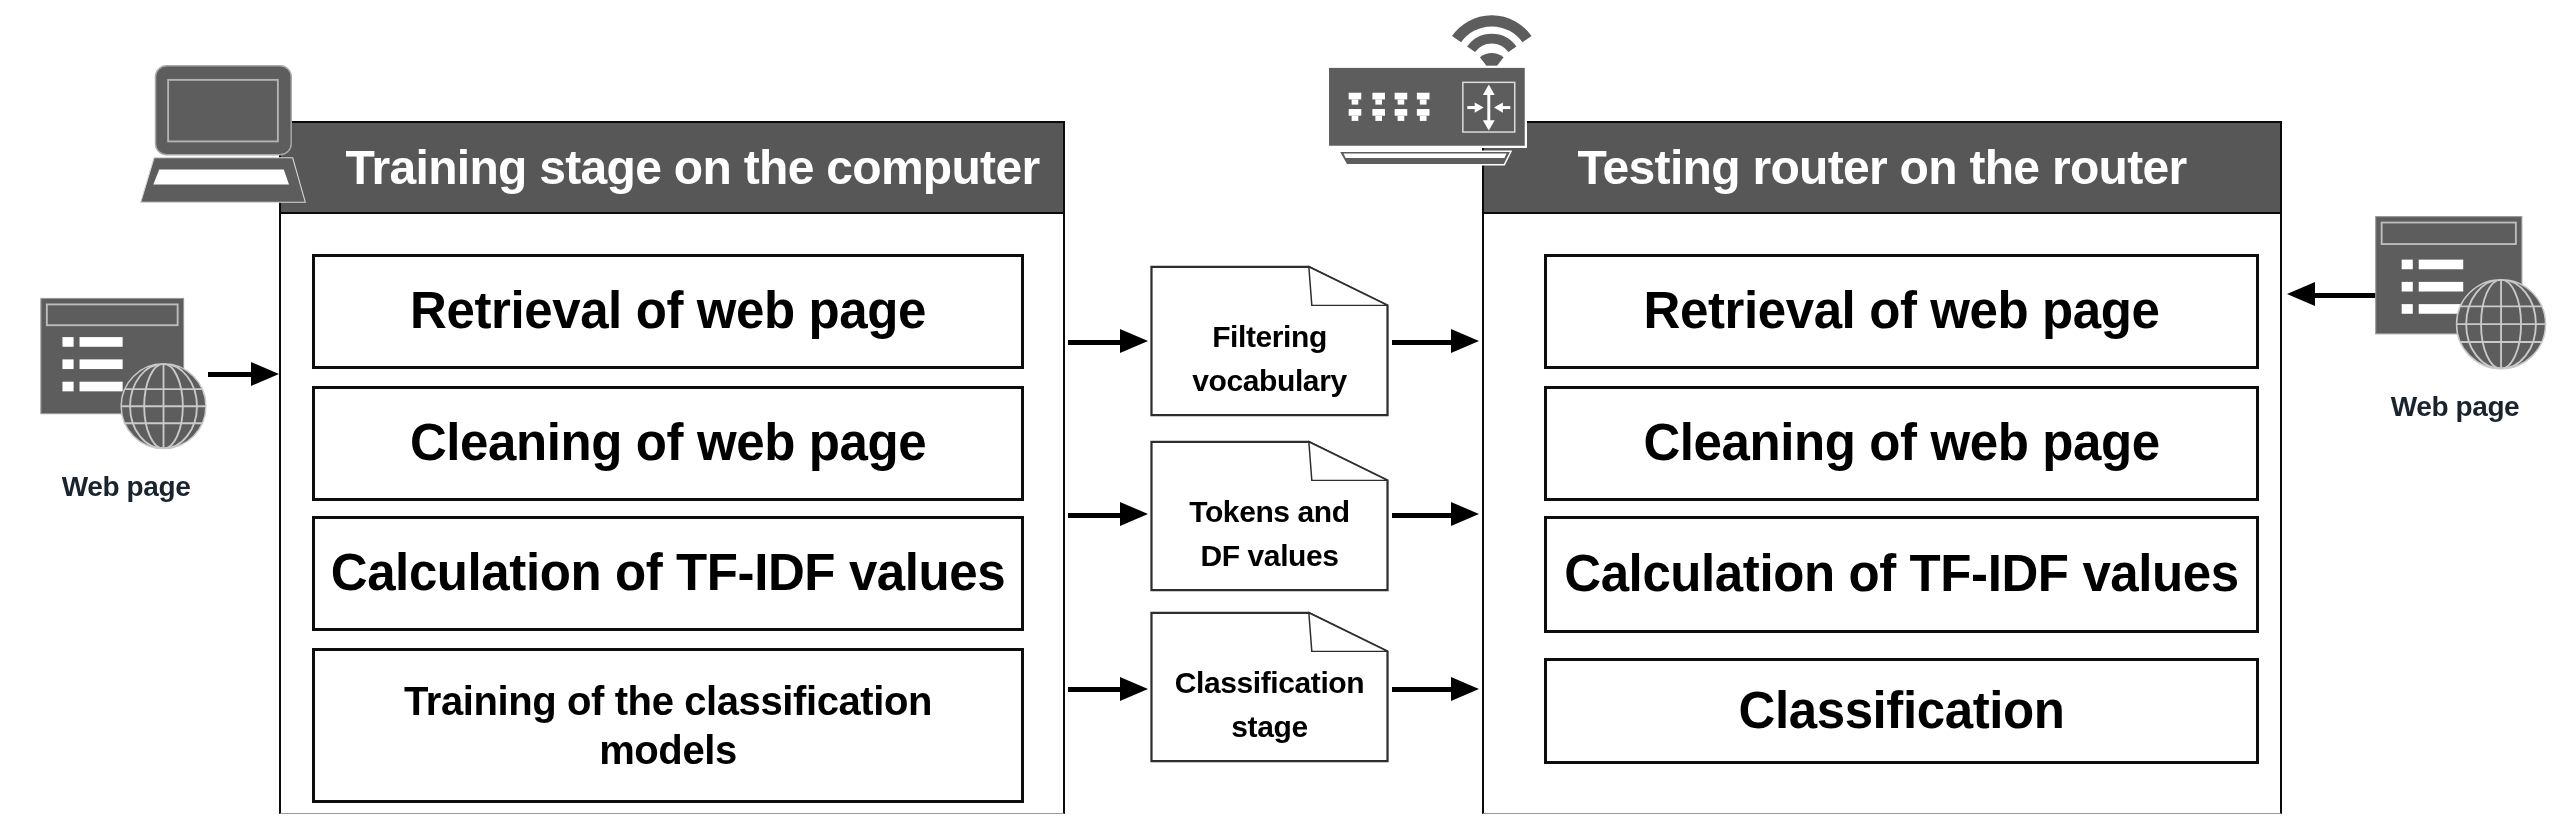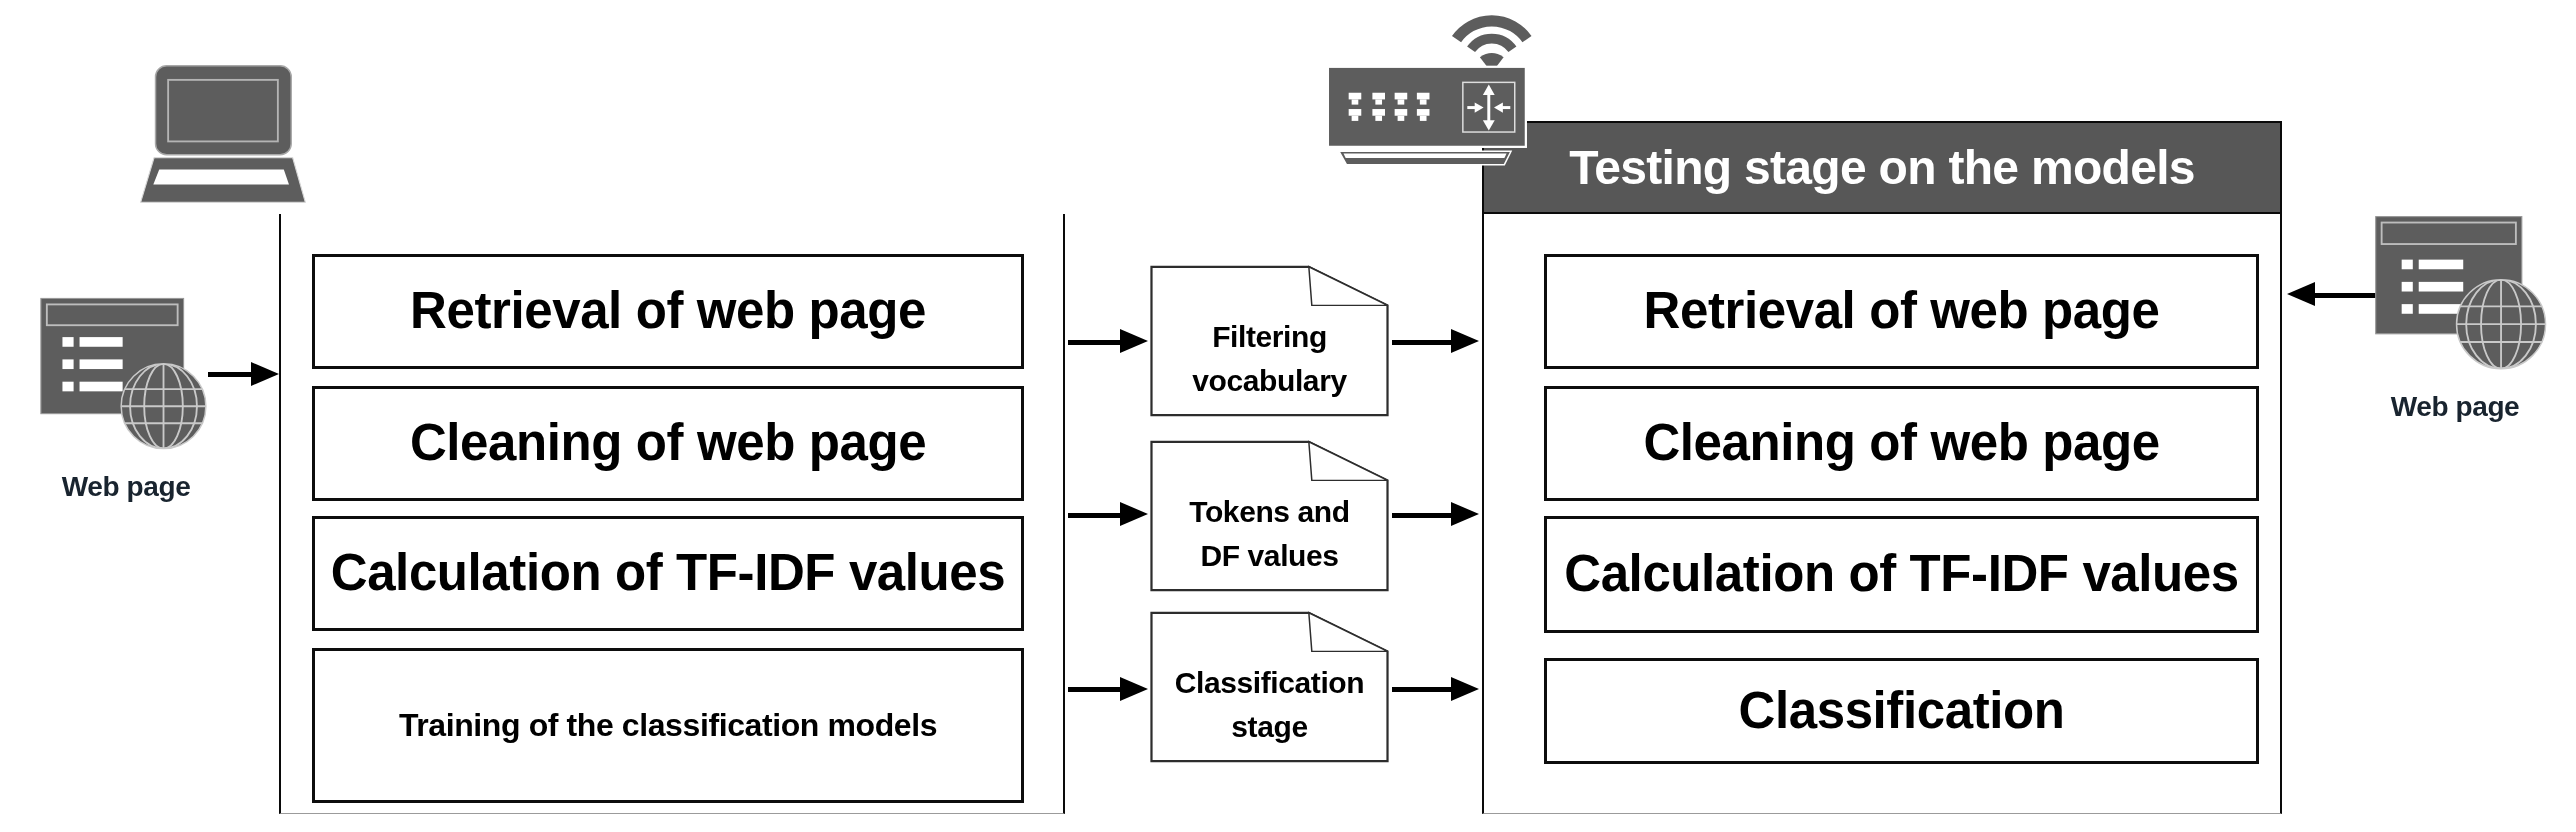--- a/index.html
+++ b/index.html
@@ -23,21 +23,21 @@
   #right-body{left:1482px;top:214px;width:800px;height:600px;}
   
   .step{
     position:absolute;background:#fff;border:3px solid #0d0d0d;box-sizing:border-box;
     display:flex;align-items:center;justify-content:center;text-align:center;
     font-size:51px;font-weight:700;color:#000;letter-spacing:-0.4px;z-index:3;line-height:1.22;
   }
   #l-step0{left:312px;top:254px;width:712px;height:115px;}
   #l-step1{left:312px;top:386px;width:712px;height:115px;}
   #l-step2{left:312px;top:516px;width:712px;height:115px;}
-  #l-step3{left:312px;top:648px;width:712px;height:155px;font-size:32px;padding:0 22px;}
+  #l-step3{left:312px;top:648px;width:712px;height:155px;font-size:40px;padding:0 22px;}
   #r-step0{left:1544px;top:254px;width:715px;height:115px;}
   #r-step1{left:1544px;top:386px;width:715px;height:115px;}
   #r-step2{left:1544px;top:516px;width:715px;height:117px;}
   #r-step3{left:1544px;top:658px;width:715px;height:106px;}
   
   .doc{position:absolute;width:239px;height:152px;z-index:3;}
   #doc0{left:1150px;top:265px;}
   #doc1{left:1150px;top:440px;}
   #doc2{left:1150px;top:611px;}
   .doc svg{position:absolute;left:0;top:0;}
@@ -63,20 +63,23 @@
   #laptop{left:137px;top:61px;}
   #router{left:1324px;top:6px;}
   #web-left{left:37px;top:294px;}
   #web-right{left:2372px;top:212px;}
 </style>
 </head>
 <body>
 
 <div class="canvas">
 
+  <div id="left-header" class="panel-header">
+    <span>Training stage on the computer</span>
+  </div>
   <div id="left-body" class="panel-body"></div>
 
   <div id="l-step0" class="step">
     <span>Retrieval of web page</span>
   </div>
   <div id="l-step1" class="step">
     <span>Cleaning of web page</span>
   </div>
   <div id="l-step2" class="step">
     <span>Calculation of TF-IDF values</span>
@@ -151,21 +154,21 @@
       <path d="M2,2 L214,2 L320,54 L320,202 L2,202 Z" fill="#ffffff" stroke="#2d2d2d" stroke-width="3"></path>
       <path d="M214,2 L320,54 L218,54 Z" fill="#ffffff" stroke="#2d2d2d" stroke-width="2"></path>
     </svg>
     <div class="doc-label">
       <span>Classification</span>
       <span>stage</span>
     </div>
   </div>
 
   <div id="right-header" class="panel-header">
-    <span>Testing stage on the models</span>
+    <span>Testing router on the router</span>
   </div>
   <div id="right-body" class="panel-body"></div>
 
   <div id="r-step0" class="step">
     <span>Retrieval of web page</span>
   </div>
   <div id="r-step1" class="step">
     <span>Cleaning of web page</span>
   </div>
   <div id="r-step2" class="step">

